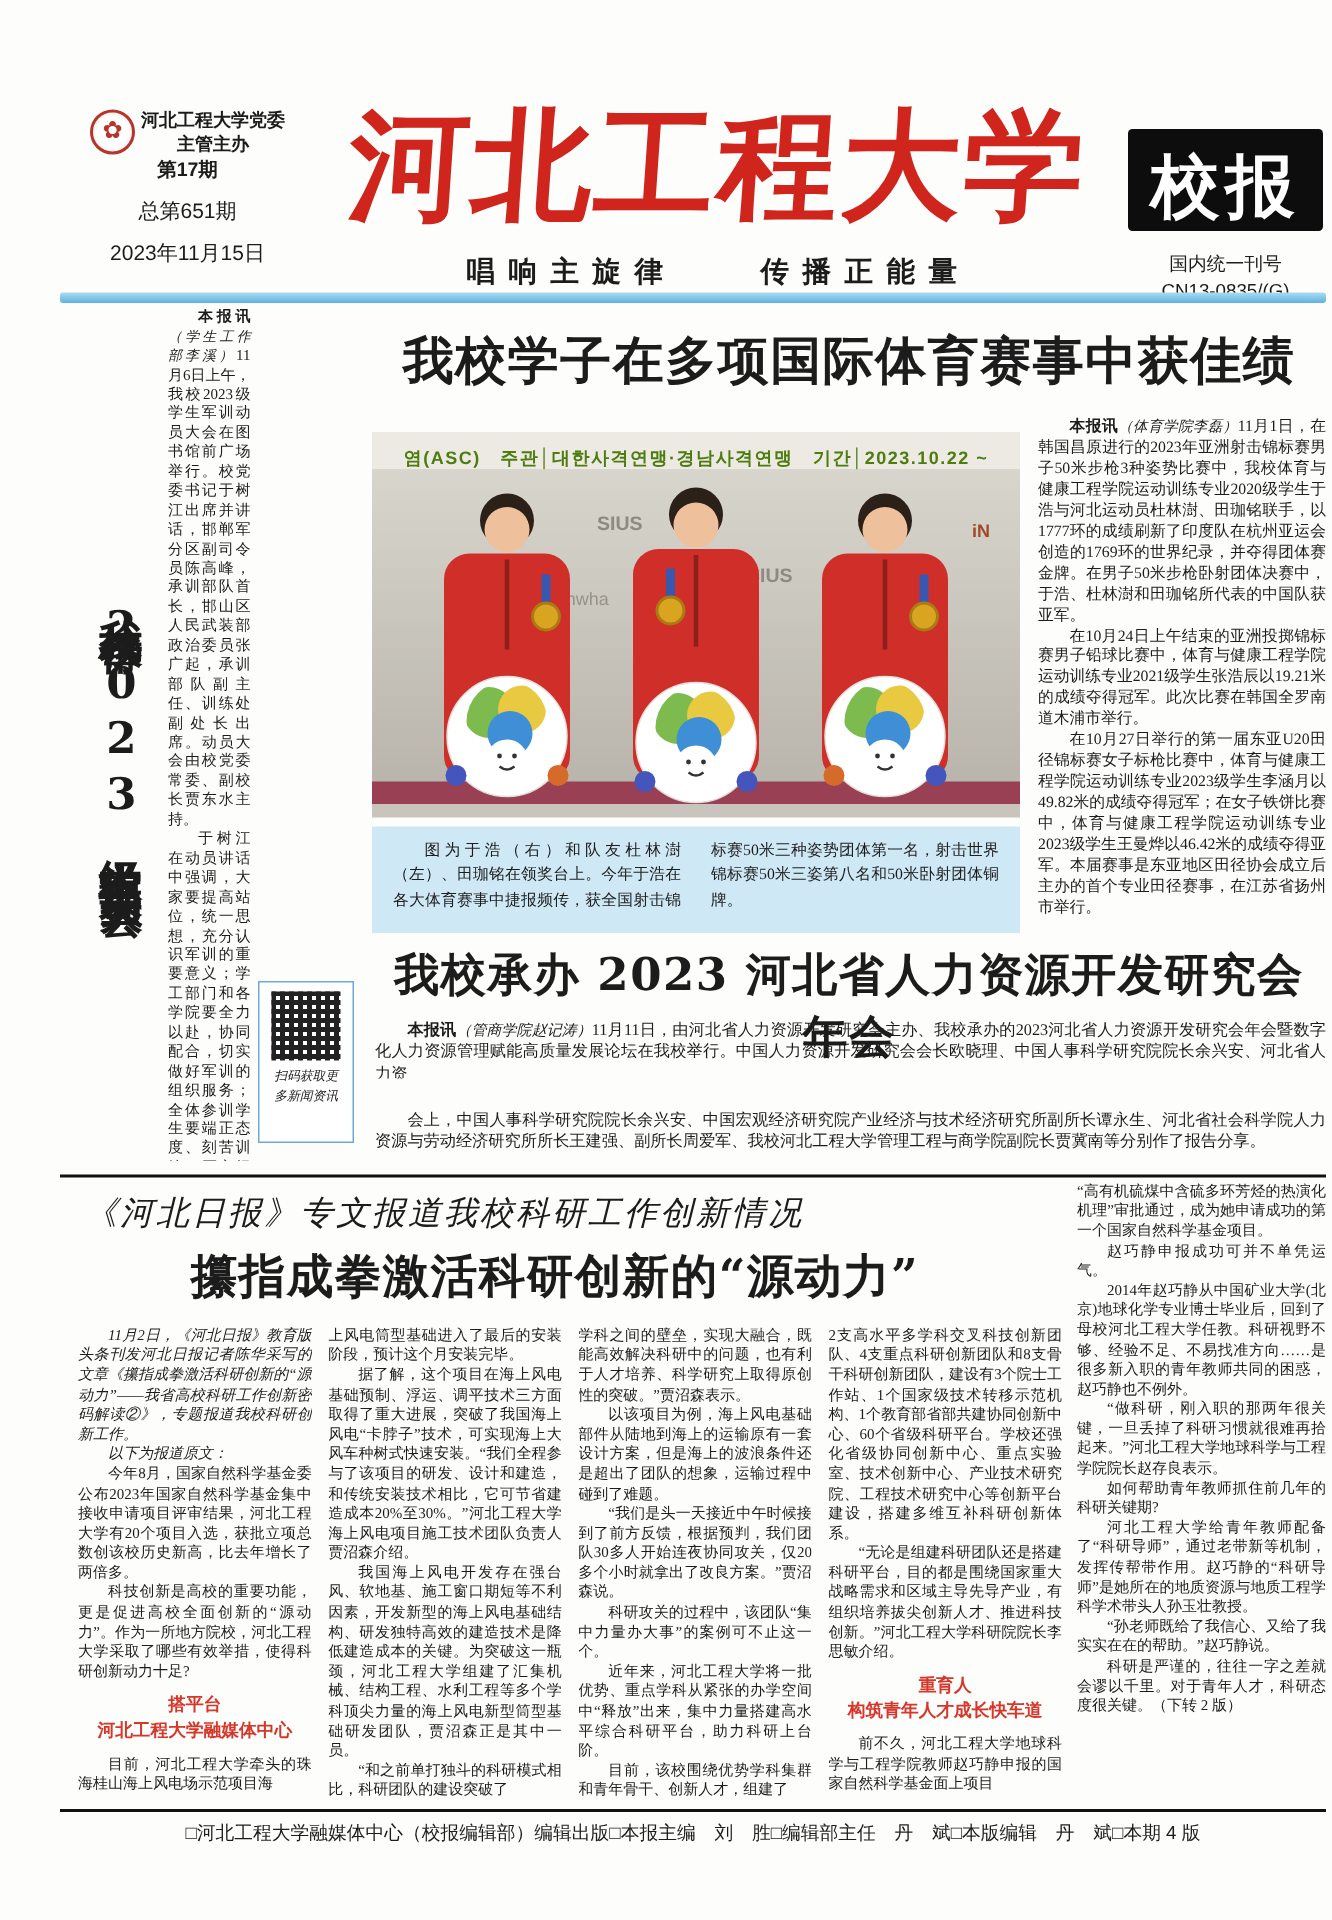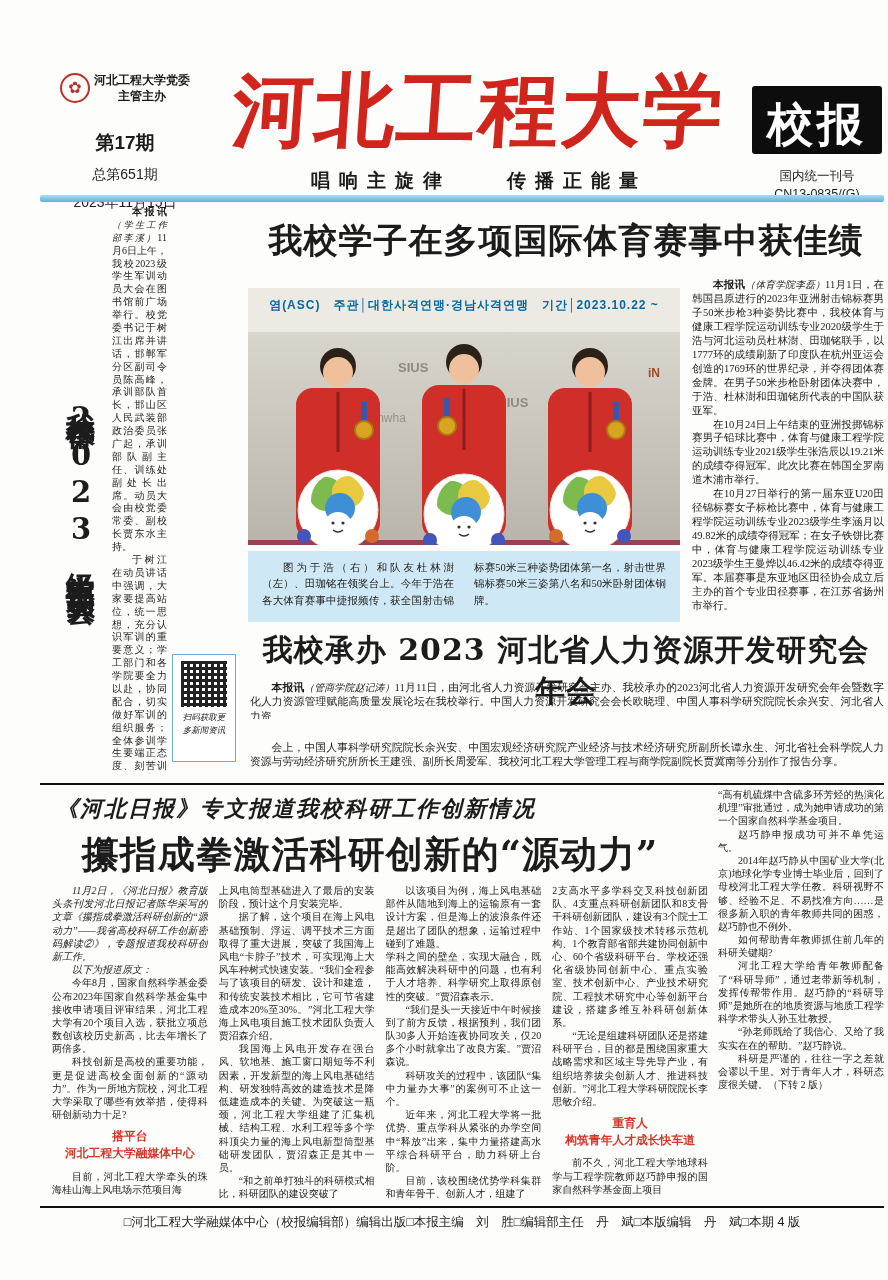--- a/index.html
+++ b/index.html
@@ -4,21 +4,21 @@
 <style>
   * { margin:0; padding:0; box-sizing:border-box; }
   html,body { background:#e8e8e8; }
   body { font-family:"Liberation Serif","DejaVu Serif",serif; color:#1c1c1c; }
   #page { position:relative; width:888px; height:1280px; margin:0 auto; background:#fdfdfb; overflow:hidden; }
 
   
   .m-left { position:absolute; left:46px; top:72px; width:158px; text-align:center; }
   .seal { width:30px; height:30px; border:2px solid #b5342c; border-radius:50%; display:inline-block; vertical-align:middle; color:#b5342c; font-size:16px; line-height:26px; text-align:center; background:radial-gradient(circle at 50% 50%, #fff 55%, #f3d9d5 100%); }
   .pub { display:inline-block; vertical-align:middle; white-space:pre-line; font-size:12px; font-weight:bold; line-height:1.35; text-align:center; margin-left:4px; font-family:"Liberation Sans",sans-serif; }
-  .issue-no { font-size:19px; font-weight:900; margin-top:26px; font-family:"Liberation Sans",sans-serif; }
+  .issue-no { font-size:13px; font-weight:900; margin-top:0; font-family:"Liberation Sans",sans-serif; }
   .issue-total { font-size:14px; margin-top:10px; font-family:"Liberation Sans",sans-serif; }
   .m-date { font-size:14px; margin-top:10px; font-family:"Liberation Sans",sans-serif; }
   .m-title { position:absolute; left:205px; top:58px; width:548px; height:104px; text-align:center;
     font-size:80px; font-weight:900; color:#d0251c; letter-spacing:2px; line-height:104px;
     transform:skewX(-4deg); font-family:"DejaVu Serif","Liberation Serif",serif; }
   .m-slogan { position:absolute; left:205px; top:168px; width:548px; text-align:center; font-size:19px; font-weight:900; letter-spacing:9px; font-family:"Liberation Sans",sans-serif; }
   .m-edition { position:absolute; left:752px; top:86px; width:130px; height:68px; background:#0d0d0d; color:#fff; text-align:center; line-height:76px; font-size:46px; font-weight:900; letter-spacing:4px; border-radius:3px; font-family:"DejaVu Serif",serif; }
   .m-issn { position:absolute; left:744px; top:168px; width:146px; text-align:center; font-size:12.5px; line-height:1.4; font-family:"Liberation Sans",sans-serif; }
   .blue-bar { position:absolute; left:40px; top:195px; width:844px; height:7px; background:linear-gradient(#aadcf2,#5fb1dd); border-radius:2px; }
 
@@ -32,35 +32,35 @@
   .qr-code { width:46px; height:46px; margin:2px auto 4px;
     background:
       repeating-linear-gradient(90deg,#222 0 3px,transparent 3px 6px),
       repeating-linear-gradient(#222 0 3px,#fff 3px 6px); }
   .qr-cap { font-size:8.5px; line-height:1.5; white-space:pre-line; font-style:italic; }
 
   
   .sports-head { position:absolute; left:248px; top:218px; width:636px; text-align:center;
     font-size:34px; font-weight:900; letter-spacing:1px; font-family:"Liberation Sans","DejaVu Sans",sans-serif; }
   .photo { position:absolute; left:248px; top:288px; width:432px; height:257px; background:#c9c5bd; overflow:hidden; }
-  .photo-banner { height:44px; background:#eceae3; color:#0369a1; font-weight:bold; font-size:12px; line-height:34px; text-align:center; letter-spacing:1px; white-space:nowrap; overflow:hidden; font-family:"Liberation Sans",sans-serif; }
+  .photo-banner { height:25px; background:#eceae3; color:#4d7c0f; font-weight:bold; font-size:12px; line-height:34px; text-align:center; letter-spacing:1px; white-space:nowrap; overflow:hidden; font-family:"Liberation Sans",sans-serif; }
   .caption { position:absolute; left:248px; top:551px; width:432px; height:71px; background:#cfe8f6; padding:9px 14px; }
   .caption p { font-size:10.5px; line-height:1.55; text-align:justify; text-indent:2em; column-count:2; column-gap:20px; height:100%; }
   .sports-text { position:absolute; left:692px; top:278px; width:192px; height:334px; overflow:hidden; font-size:10.5px; line-height:1.33; text-align:justify; }
 
   
   .hr-head { position:absolute; left:248px; top:630px; width:636px; text-align:center; font-size:30px; font-weight:900; letter-spacing:1px; font-family:"DejaVu Serif","Liberation Serif",serif; }
   .hr-cols { position:absolute; left:250px; top:680px; width:634px; height:98px; display:flex; gap:21px; overflow:hidden;flex-direction:column; }
   .hr-col { flex:1; font-size:10.8px; line-height:1.32; text-align:justify; overflow:hidden; }
 
   .sect-rule { position:absolute; left:40px; top:783px; width:844px; height:2px; background:#111; }
 
   
-  .kicker { position:absolute; left:56px; top:794px; width:560px; font-size:22px; font-weight:700; letter-spacing:2px; font-style:italic; font-family:"DejaVu Serif",serif; }
-  .report-head { position:absolute; left:70px; top:830px; width:600px; text-align:center; font-size:37px; font-weight:900; letter-spacing:1px; font-family:"DejaVu Serif","Liberation Serif",serif; }
+  .kicker { position:absolute; left:56px; top:794px; width:560px; font-size:22px; font-weight:400; letter-spacing:2px; font-style:italic; font-family:"DejaVu Serif",serif; }
+  .report-head { position:absolute; left:70px; top:830px; width:600px; text-align:center; font-size:31px; font-weight:900; letter-spacing:1px; font-family:"DejaVu Serif","Liberation Serif",serif; }
   .report-cols { position:absolute; left:52px; top:884px; width:656px; height:326px; display:flex; gap:11px; overflow:hidden; }
   .report-col { flex:1; font-size:10px; line-height:1.32; text-align:justify; overflow:hidden; }
   .report-col5 { position:absolute; left:718px; top:788px; width:166px; height:422px; font-size:10px; line-height:1.32; text-align:justify; overflow:hidden; }
 
   .para { text-indent:2em; }
   .noindent { text-indent:0; }
   .kai { font-style:italic; }
   .lead-tag { font-weight:900; font-style:normal; }
   .lead-src { font-style:italic; font-size:0.92em; }
   .subhead { color:#d6372b; font-weight:900; text-align:center; white-space:pre-line; text-indent:0; font-size:1.18em; line-height:1.45; margin:7px 0; font-family:"Liberation Sans",sans-serif; }
@@ -224,39 +224,40 @@
 河北工程大学融媒体中心</div>
         <div class="para">目前，河北工程大学牵头的珠海桂山海上风电场示范项目海</div>
       </div>
     <div class="report-col">
         <div class="para noindent">上风电筒型基础进入了最后的安装阶段，预计这个月安装完毕。</div>
         <div class="para">据了解，这个项目在海上风电基础预制、浮运、调平技术三方面取得了重大进展，突破了我国海上风电“卡脖子”技术，可实现海上大风车种树式快速安装。“我们全程参与了该项目的研发、设计和建造，和传统安装技术相比，它可节省建造成本20%至30%。”河北工程大学海上风电项目施工技术团队负责人贾沼森介绍。</div>
         <div class="para">我国海上风电开发存在强台风、软地基、施工窗口期短等不利因素，开发新型的海上风电基础结构、研发独特高效的建造技术是降低建造成本的关键。为突破这一瓶颈，河北工程大学组建了汇集机械、结构工程、水利工程等多个学科顶尖力量的海上风电新型筒型基础研发团队，贾沼森正是其中一员。</div>
         <div class="para">“和之前单打独斗的科研模式相比，科研团队的建设突破了</div>
       </div>
     <div class="report-col">
+        <div class="para noindent">学科之间的壁垒，实现大融合，既能高效解决科研中的问题，也有利于人才培养、科学研究上取得原创性的突破。”贾沼森表示。</div>
         <div class="para">以该项目为例，海上风电基础部件从陆地到海上的运输原有一套设计方案，但是海上的波浪条件还是超出了团队的想象，运输过程中碰到了难题。</div>
-        <div class="para noindent">学科之间的壁垒，实现大融合，既能高效解决科研中的问题，也有利于人才培养、科学研究上取得原创性的突破。”贾沼森表示。</div>
         <div class="para">“我们是头一天接近中午时候接到了前方反馈，根据预判，我们团队30多人开始连夜协同攻关，仅20多个小时就拿出了改良方案。”贾沼森说。</div>
         <div class="para">科研攻关的过程中，该团队“集中力量办大事”的案例可不止这一个。</div>
         <div class="para">近年来，河北工程大学将一批优势、重点学科从紧张的办学空间中“释放”出来，集中力量搭建高水平综合科研平台，助力科研上台阶。</div>
         <div class="para">目前，该校围绕优势学科集群和青年骨干、创新人才，组建了</div>
       </div>
     <div class="report-col">
         <div class="para noindent">2支高水平多学科交叉科技创新团队、4支重点科研创新团队和8支骨干科研创新团队，建设有3个院士工作站、1个国家级技术转移示范机构、1个教育部省部共建协同创新中心、60个省级科研平台。学校还强化省级协同创新中心、重点实验室、技术创新中心、产业技术研究院、工程技术研究中心等创新平台建设，搭建多维互补科研创新体系。</div>
         <div class="para">“无论是组建科研团队还是搭建科研平台，目的都是围绕国家重大战略需求和区域主导先导产业，有组织培养拔尖创新人才、推进科技创新。”河北工程大学科研院院长李思敏介绍。</div>
         <div class="subhead">重育人
 构筑青年人才成长快车道</div>
         <div class="para">前不久，河北工程大学地球科学与工程学院教师赵巧静申报的国家自然科学基金面上项目</div>
       </div>
   </div>
   <div class="report-col5">
       <div class="para noindent">“高有机硫煤中含硫多环芳烃的热演化机理”审批通过，成为她申请成功的第一个国家自然科学基金项目。</div>
       <div class="para">赵巧静申报成功可并不单凭运气。</div>
       <div class="para">2014年赵巧静从中国矿业大学(北京)地球化学专业博士毕业后，回到了母校河北工程大学任教。科研视野不够、经验不足、不易找准方向……是很多新入职的青年教师共同的困惑，赵巧静也不例外。</div>
+      <div class="para">“做科研，刚入职的那两年很关键，一旦丢掉了科研习惯就很难再拾起来。”河北工程大学地球科学与工程学院院长赵存良表示。</div>
       <div class="para">如何帮助青年教师抓住前几年的科研关键期?</div>
       <div class="para">河北工程大学给青年教师配备了“科研导师”，通过老带新等机制，发挥传帮带作用。赵巧静的“科研导师”是她所在的地质资源与地质工程学科学术带头人孙玉壮教授。</div>
       <div class="para">“孙老师既给了我信心、又给了我实实在在的帮助。”赵巧静说。</div>
       <div class="para">科研是严谨的，往往一字之差就会谬以千里。对于青年人才，科研态度很关键。（下转 2 版）</div>
     </div>
 
   <div class="foot-rule"></div>
   <div class="footer">
       <span class="footer-item">□河北工程大学融媒体中心（校报编辑部）编辑出版</span>
       <span class="footer-item">□本报主编　刘　胜</span>

